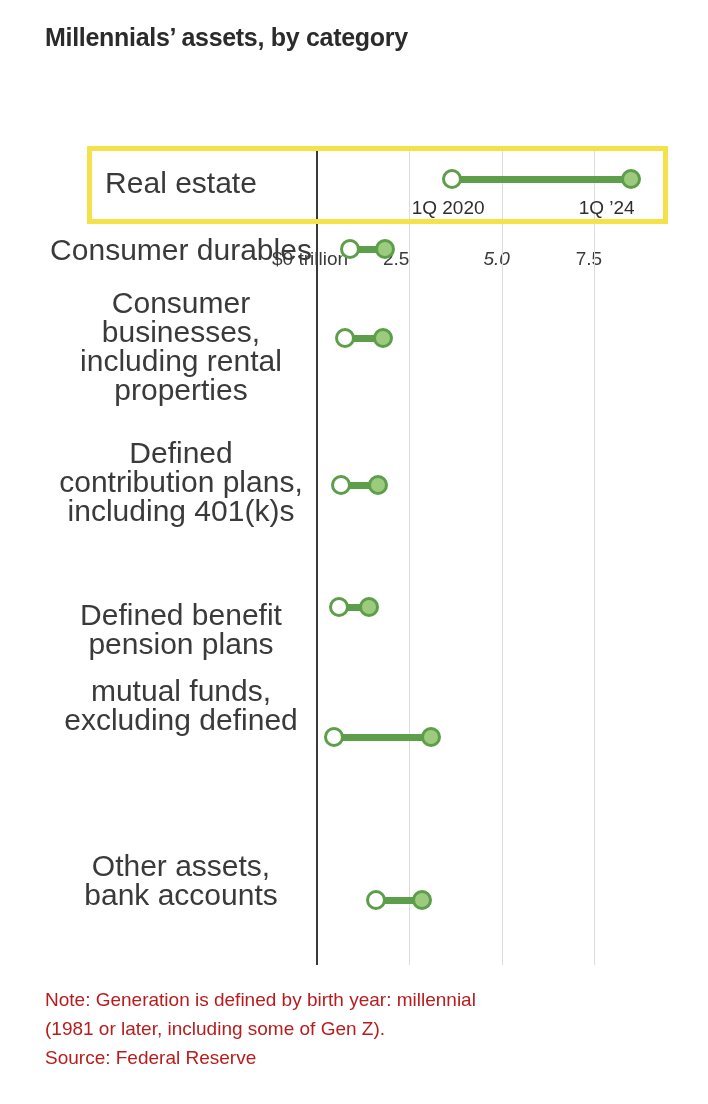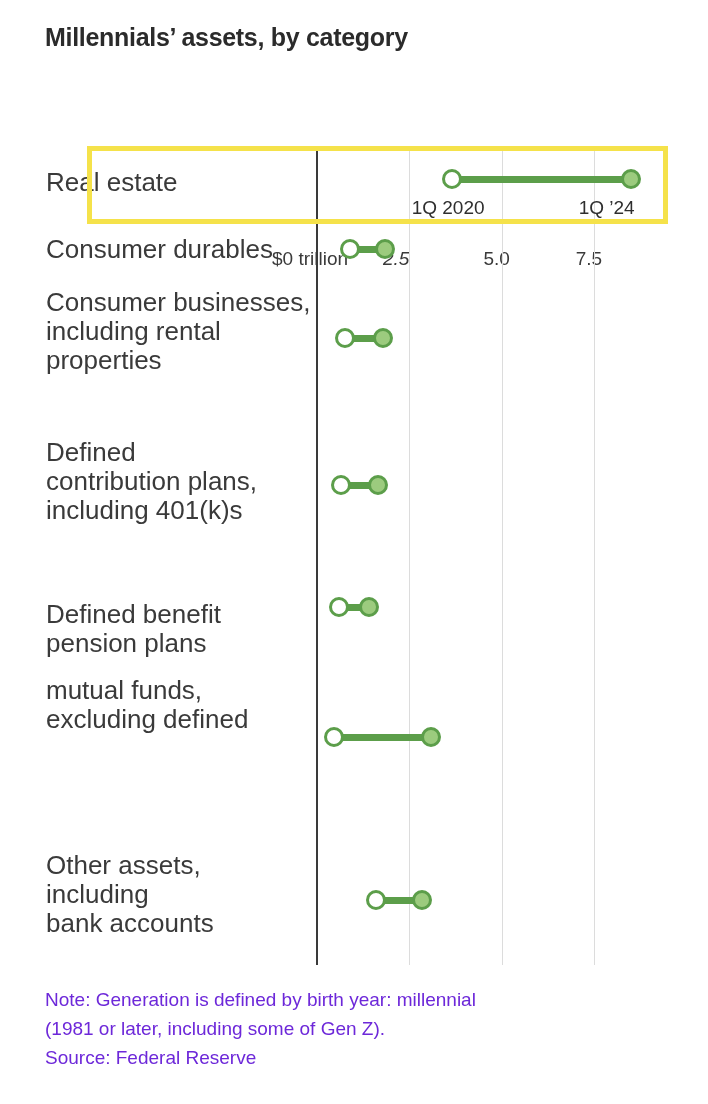--- a/index.html
+++ b/index.html
@@ -35,22 +35,22 @@
   .tick-label{
     position:absolute;top:0;
     font-size:19px;color:#3a3a3a;
     white-space:nowrap;
   }
 
   
   .row{position:absolute;left:0;width:708px;}
   .row-label{
     position:absolute;right:392px;
-    text-align:left;
-    font-size:26px;line-height:29px;
+    text-align:center;
+    font-size:30px;line-height:29px;
     color:#3a3a3a;
     width:270px;
   }
   .dumbbell{position:absolute;left:0;top:0;height:100%;width:708px;}
   .connector{
     position:absolute;height:7px;border-radius:0;
     background:#5c9e4a;
   }
   .dot{
     position:absolute;width:20px;height:20px;border-radius:50%;
@@ -69,36 +69,36 @@
     pointer-events:none;
   }
   .endpoint-note{
     position:absolute;
     font-size:19px;color:#2e2e2e;
     white-space:nowrap;
   }
 
   .footnote{
     position:absolute;left:45px;top:985px;width:620px;
-    font-size:19px;line-height:29px;color:#6d28d9;
+    font-size:19px;line-height:29px;color:#b91c1c;
   }
   .footnote div{white-space:nowrap;}
 </style>
 </head>
 <body>
 
 <div class="chart-root">
 
   <div class="title">Millennials’ assets, by category</div>
 
   <div class="plot">
     <div class="tick-labels">
         <div class="tick-label" style="left: 272px;">$0 trillion</div>
-        <div class="tick-label" style="left: 383px; font-style: italic;">2.5</div>
-        <div class="tick-label" style="left: 483.5px;">5.0</div>
+        <div class="tick-label" style="left: 383px;">2.5</div>
+        <div class="tick-label" style="left: 483.5px; font-style: italic;">5.0</div>
         <div class="tick-label" style="left: 575.75px;">7.5</div>
       </div>
     <div class="axis-zero"></div>
     <div class="gridlines">
         <div class="gridline" style="left: 409.25px;"></div>
         <div class="gridline" style="left: 501.5px;"></div>
         <div class="gridline" style="left: 593.75px;"></div>
       </div>
     <div class="rows-layer">
         <div class="row" style="top: 0px;">
@@ -163,21 +163,20 @@
           </div>
           <div class="dumbbell">
             <div class="connector" style="left: 333.605px; width: 97.785px; top: 594px;"></div>
             <div class="dot start" style="left: 323.605px; top: 587px;"></div>
             <div class="dot end" style="left: 421.39px; top: 587px;"></div>
           </div>
         </div>
         <div class="row" style="top: 0px;">
           <div class="row-label" style="top: 711px;">
             <div>Other assets,</div>
-            <div>including</div>
             <div>bank accounts</div>
           </div>
           <div class="dumbbell">
             <div class="connector" style="left: 376.04px; width: 46.125px; top: 757px;"></div>
             <div class="dot start" style="left: 366.04px; top: 750px;"></div>
             <div class="dot end" style="left: 412.165px; top: 750px;"></div>
           </div>
         </div>
       </div>
     <div class="overlays">

